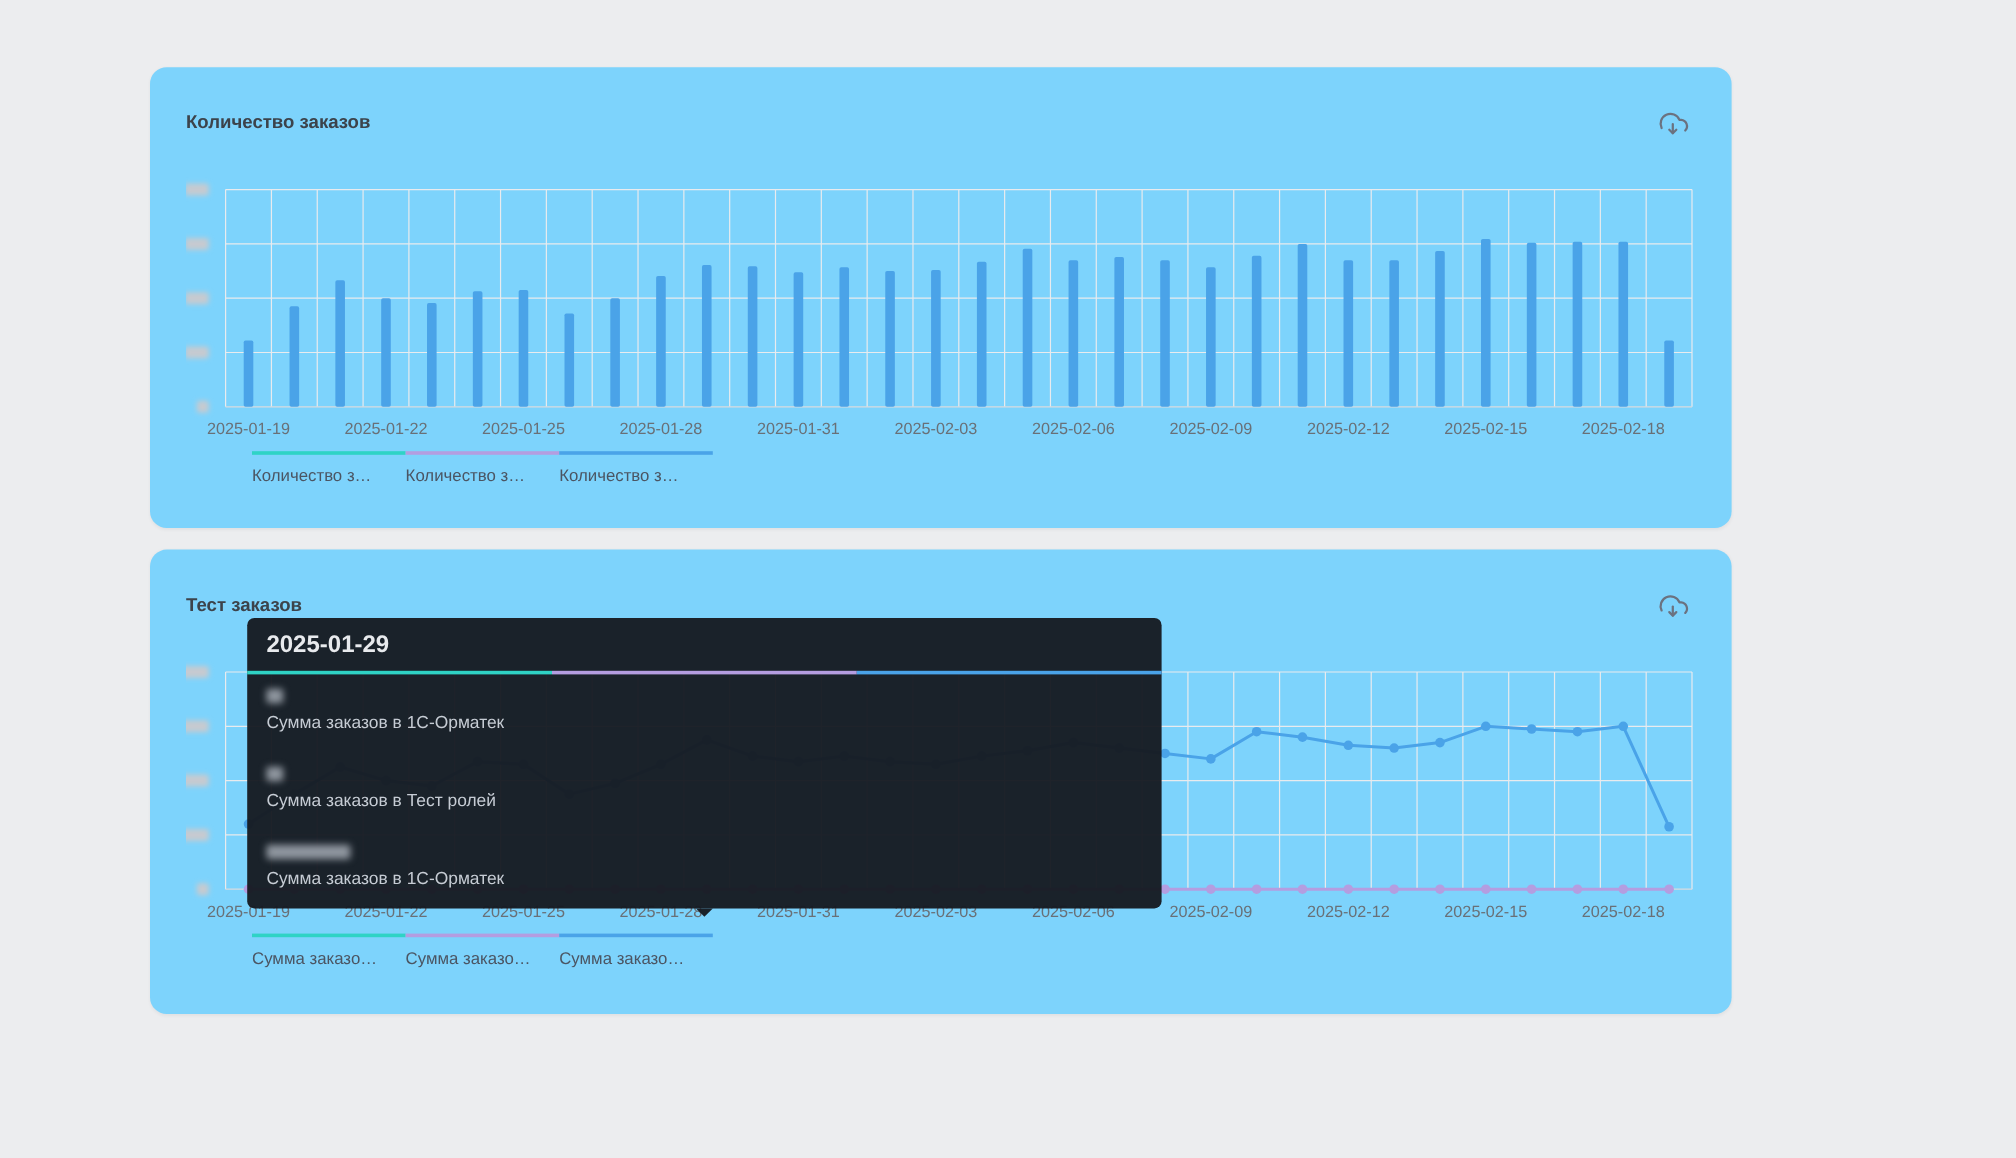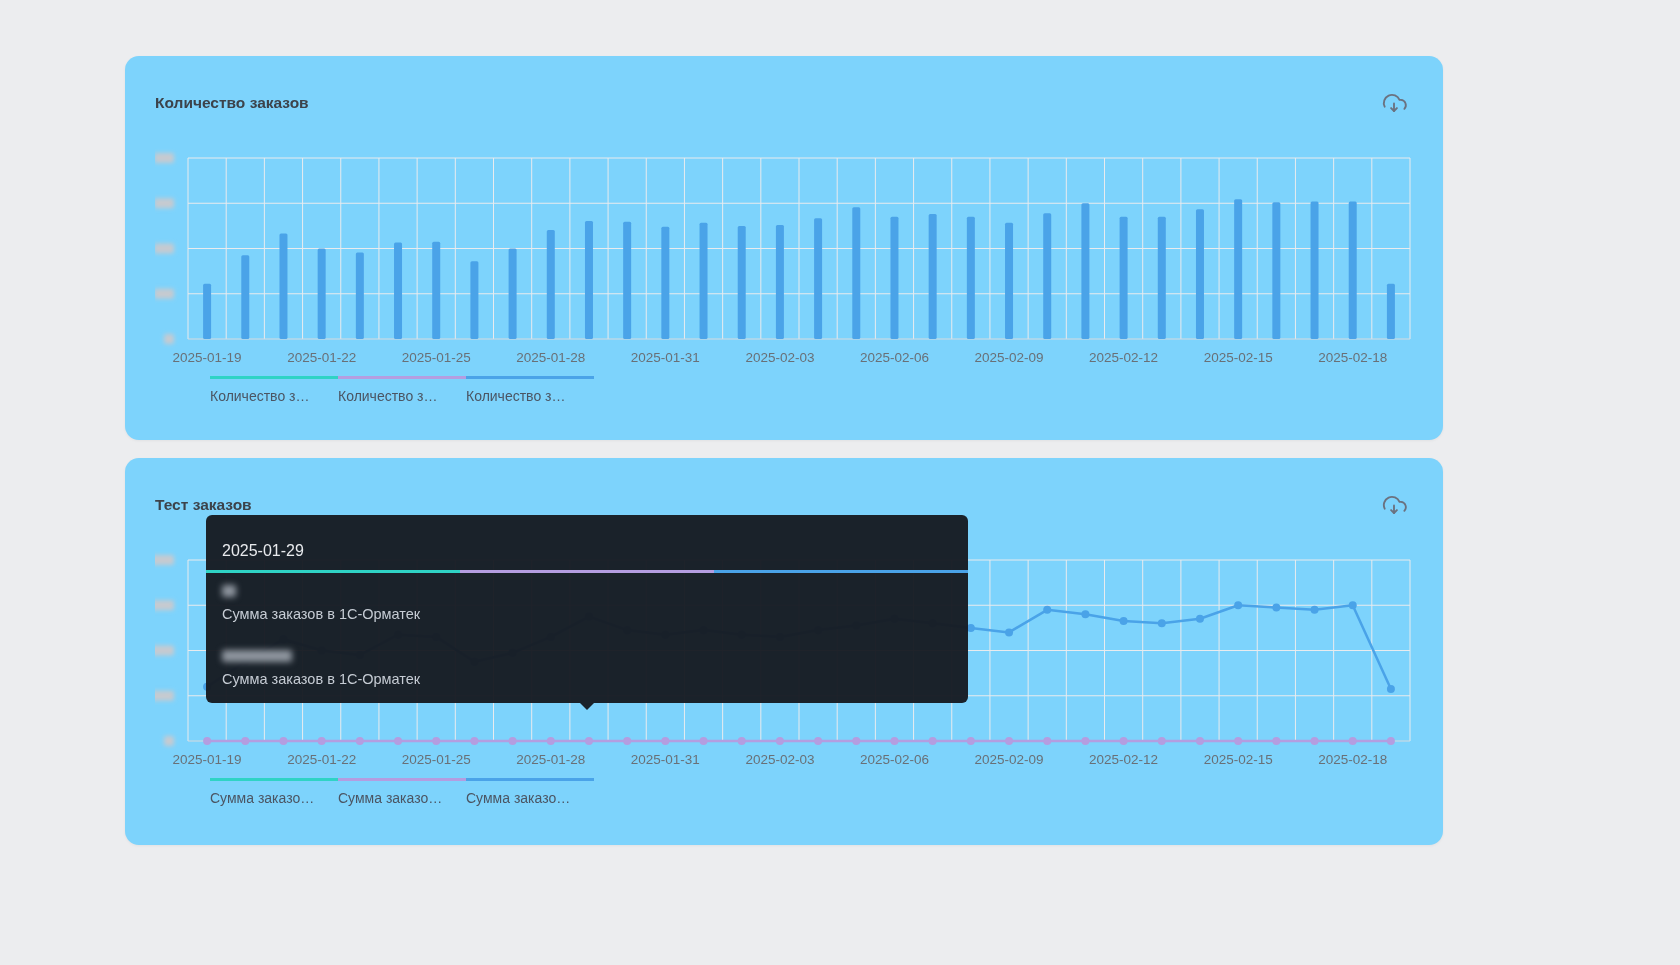--- a/index.html
+++ b/index.html
@@ -77,23 +77,24 @@
   .tooltip:after {
     content: '';
     position: absolute;
     left: 374px;
     bottom: -7px;
     border: 7px solid transparent;
     border-top-color: rgba(22,26,33,0.96);
     border-bottom: none;
   }
   .tooltip-date {
-    padding: 27px 16px 10px 16px;
-    font-size: 16px;
+    padding: 11px 16px 10px 16px;
+    font-size: 20px;
     color: #e8eaed;
+    font-weight: bold;
   }
   .tooltip-rule { display: flex; height: 3px; width: 100%; }
   .tooltip-rule span { flex: 1; }
   .tooltip-items {
     display: flex;
     gap: 28px;
     padding: 12px 16px 16px 16px;
     flex-direction: column;
   }
   .t-item { display: flex; flex-direction: column; }
@@ -367,20 +368,24 @@
         <span style="background: rgb(47, 211, 197);"></span>
         <span style="background: rgb(180, 157, 224);"></span>
         <span style="background: rgb(74, 163, 232);"></span>
       </div>
       <div class="tooltip-items">
         <div class="t-item">
           <div class="t-val" style="width:14px;"></div>
           <div class="t-label">Сумма заказов в 1С-Орматек</div>
         </div>
         <div class="t-item">
+          <div class="t-val" style="width:14px;"></div>
+          <div class="t-label">Сумма заказов в Тест ролей</div>
+        </div>
+        <div class="t-item">
           <div class="t-val" style="width:70px;"></div>
           <div class="t-label">Сумма заказов в 1С-Орматек</div>
         </div>
       </div>
     </div>
 
     <div class="legend">
       <div class="legend-item" style="border-top-color: rgb(47, 211, 197);">Сумма заказо…</div>
       <div class="legend-item" style="border-top-color: rgb(180, 157, 224);">Сумма заказо…</div>
       <div class="legend-item" style="border-top-color: rgb(74, 163, 232);">Сумма заказо…</div>

